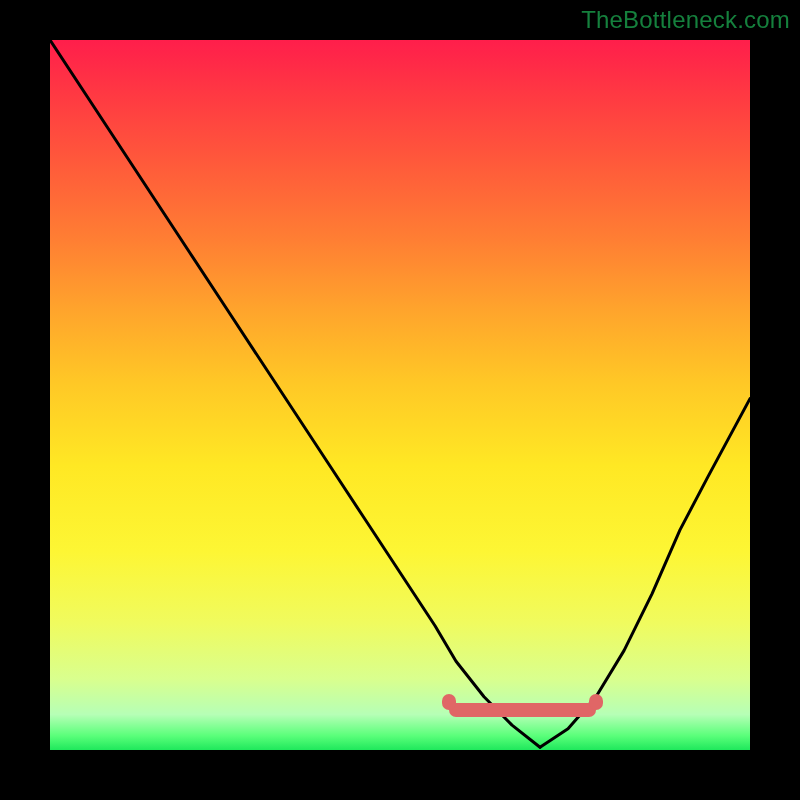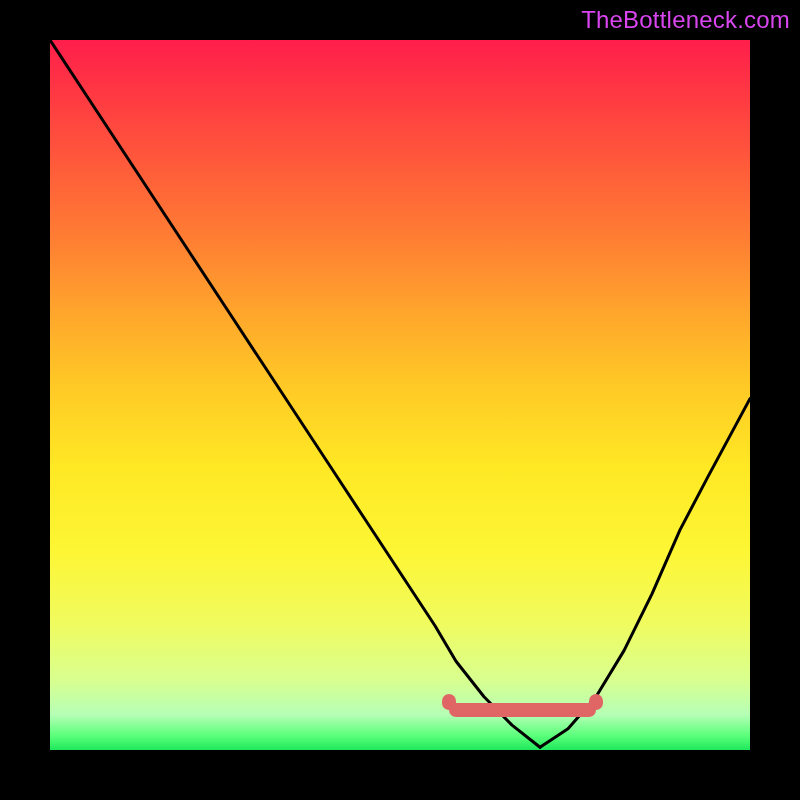--- a/index.html
+++ b/index.html
@@ -13,21 +13,21 @@
   }
   .page {
     position: relative;
     width: 800px;
     height: 800px;
   }
   .attribution {
     position: absolute;
     top: 6px;
     right: 10px;
-    color: #d946ef;
+    color: #15803d;
     font-size: 24px;
     font-weight: 400;
     letter-spacing: 0.2px;
   }
   .plot-area {
     position: absolute;
     left: 50px;
     top: 40px;
     width: 700px;
     height: 710px;

